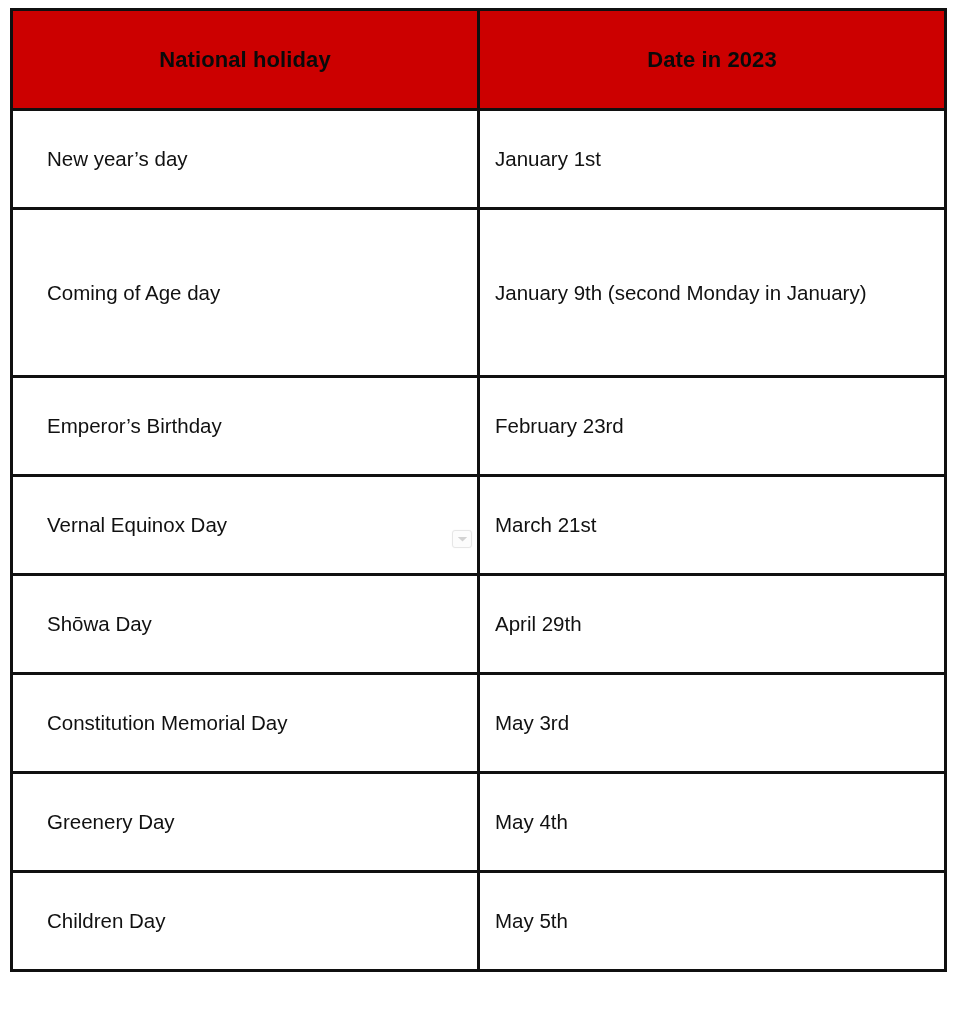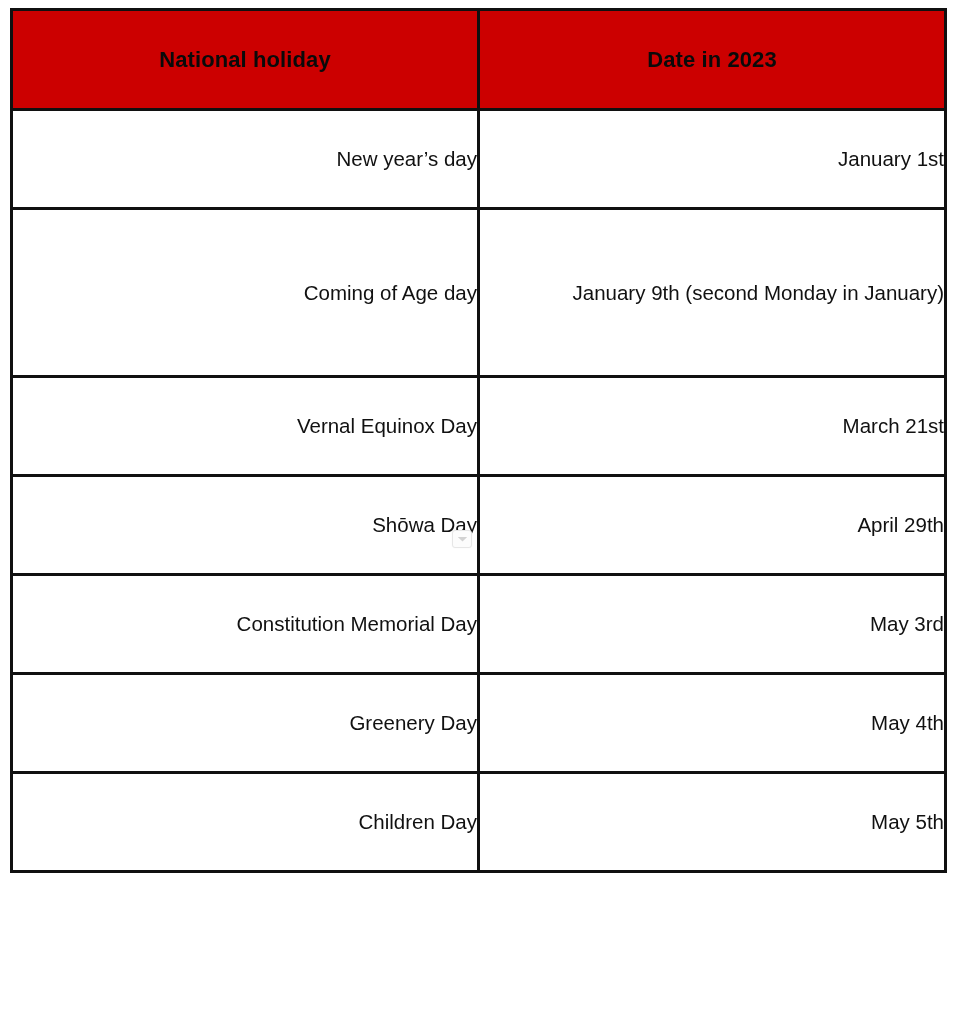--- a/index.html
+++ b/index.html
@@ -63,30 +63,29 @@
     padding: 0 0 0 34px;
     vertical-align: middle;
     font-size: 20.5px;
     line-height: 1.32;
     color: #111111;
     box-sizing: border-box;
     background: #ffffff;
   }
 
   tbody td.date-cell {
-    padding-left: 52px;
+    padding-left: 15px;
   }
 
   tbody tr.row-tall td {
     height: 168px;
   }
 
   .cell-text {
     display: block;
-    text-align: right;
   }
 
   
   .dropdown-widget {
     position: absolute;
     left: 452px;
     top: 530px;
     width: 20px;
     height: 18px;
     border: 1px solid #e6e6e6;
@@ -132,20 +131,28 @@
         <tr class="row-tall">
           <td class="name-cell">
             <span class="cell-text">Coming of Age day</span>
           </td>
           <td class="date-cell">
             <span class="cell-text">January 9th (second Monday in January)</span>
           </td>
         </tr>
 
 
+        <tr>
+          <td class="name-cell">
+            <span class="cell-text">Emperor’s Birthday</span>
+          </td>
+          <td class="date-cell">
+            <span class="cell-text">February 23rd</span>
+          </td>
+        </tr>
 
         <tr>
           <td class="name-cell">
             <span class="cell-text">Vernal Equinox Day</span>
           </td>
           <td class="date-cell">
             <span class="cell-text">March 21st</span>
           </td>
         </tr>
 

